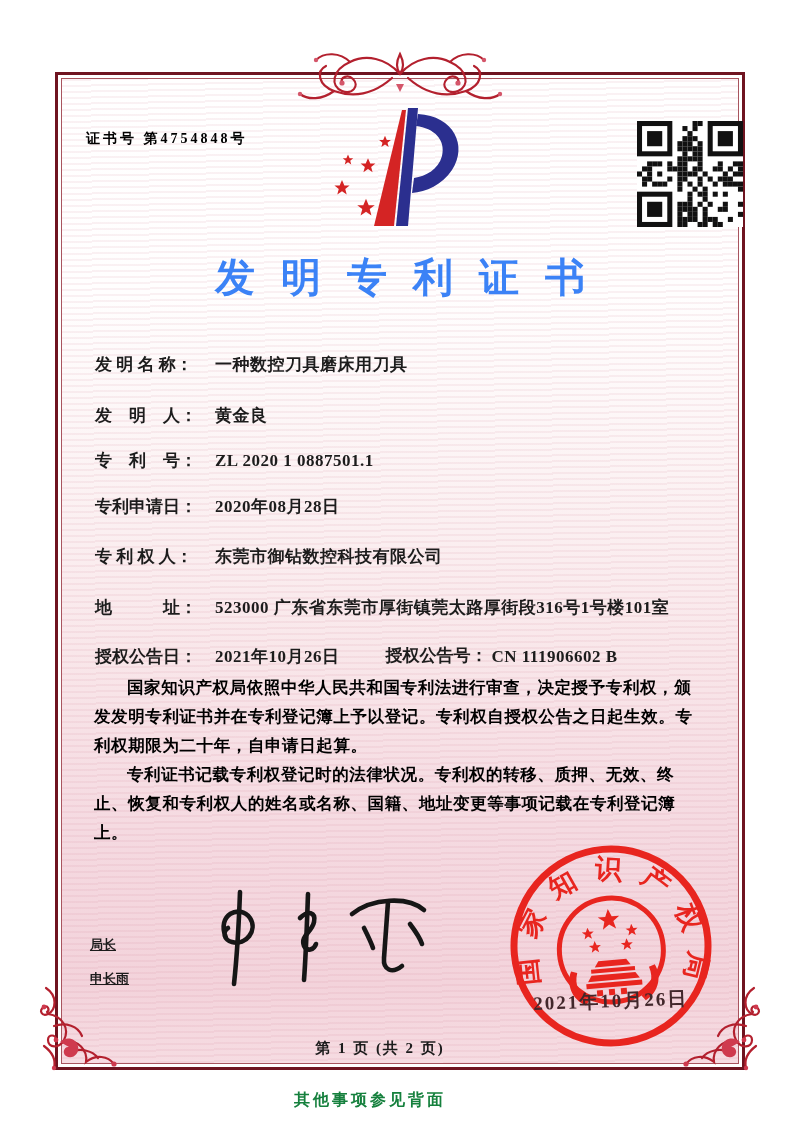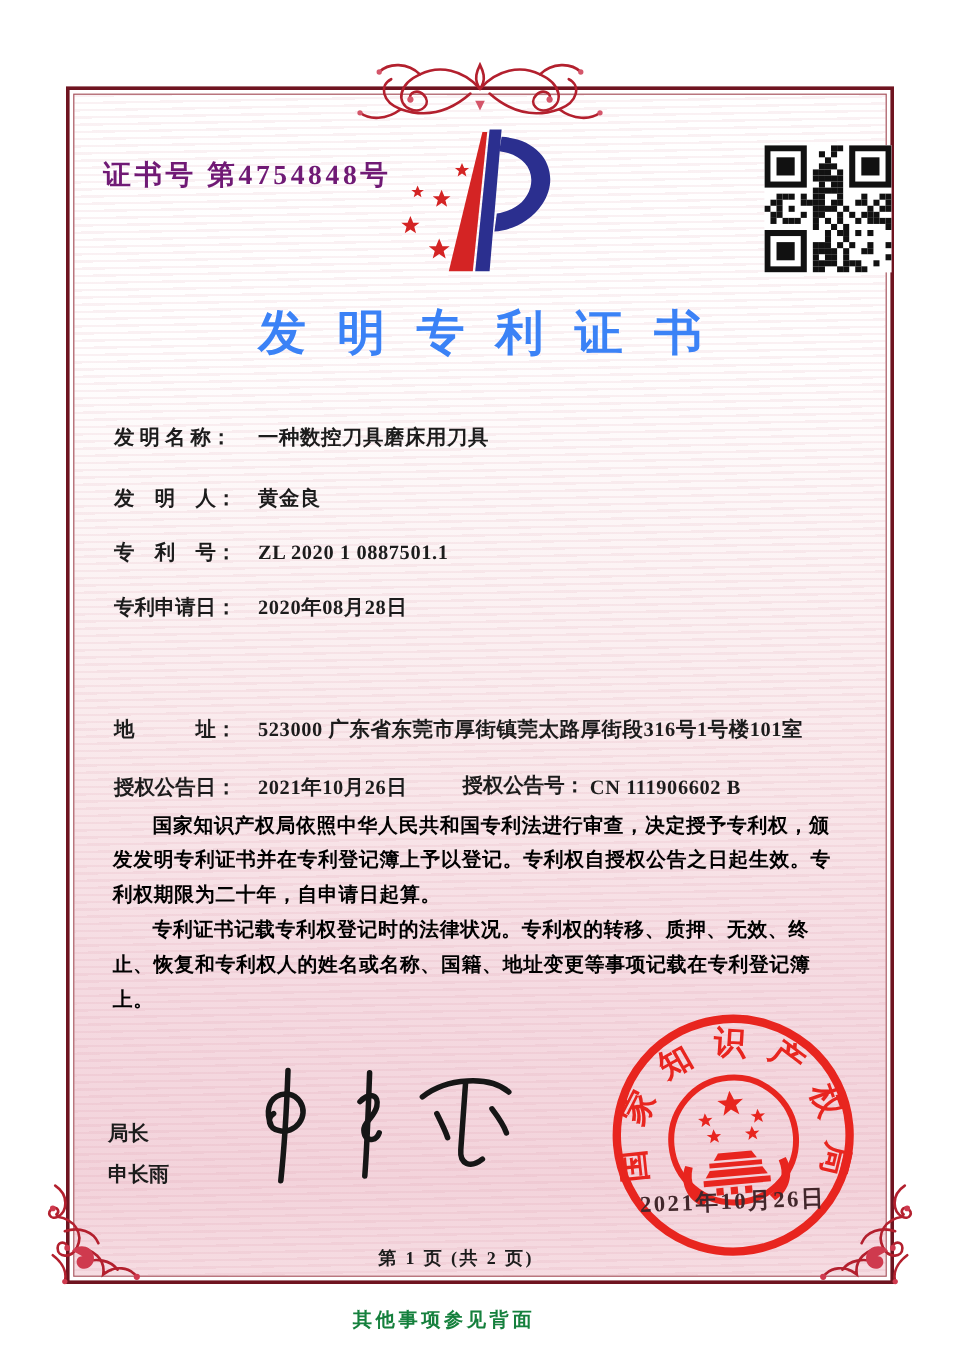--- a/index.html
+++ b/index.html
@@ -19,22 +19,22 @@
     background:
       repeating-linear-gradient(179deg, rgba(206,120,142,0.10) 0px 2px, rgba(255,255,255,0) 2px 6px),
       linear-gradient(180deg,#ffffff 0%,#fffefe 22%,#fcf3f4 40%,#f9e7ea 58%,#f5dae1 76%,#f3d3db 92%,#f6dce2 100%);
   }
   .ornament{position:absolute;pointer-events:none;}
   .orn-top{left:50%;top:40px;transform:translateX(-50%);}
   .orn-bl{left:36px;top:982px;}
   .orn-br{left:682px;top:982px;transform:scaleX(-1);}
   
   .cert-no{
-    position:absolute;left:86px;top:130px;font-size:23px;font-weight:700;
-    letter-spacing:3px;color:#701a75;
+    position:absolute;left:86px;top:130px;font-size:14px;font-weight:700;
+    letter-spacing:3px;color:#000000;
   }
   .logo{position:absolute;left:330px;top:96px;width:150px;height:142px;}
   .qr{position:absolute;left:637px;top:121px;width:106px;height:106px;background:#fff;}
   
   .title{
     position:absolute;left:0;top:250px;width:100%;text-align:center;
     font-size:40px;font-weight:700;letter-spacing:26px;text-indent:26px;
     color:#3b82f6;
   }
   
@@ -44,21 +44,21 @@
   .r0{top:351px}.r1{top:402px}.r2{top:447px}.r3{top:493px}.r4{top:543px}.r5{top:594px}.r6{top:643px}
   .f-label2{display:inline-block;margin-left:46px;vertical-align:top;font-family:Liberation Mono, monospace;}
   .f-value2{display:inline-block;vertical-align:top;margin-left:4px;letter-spacing:0.5px;}
   
   .body-text{
     position:absolute;left:94px;top:673px;width:614px;
     font-size:16.5px;line-height:29px;font-weight:600;letter-spacing:0.6px;color:#000000;
   }
   .body-text p{margin:0;text-indent:2em;}
   
-  .director{position:absolute;left:90px;top:928px;font-size:17px;font-weight:700;line-height:34px;}
+  .director{position:absolute;left:90px;top:928px;font-size:13px;font-weight:700;line-height:34px;text-decoration:underline;}
   .signature{position:absolute;left:196px;top:884px;width:236px;height:116px;}
   
   .seal{position:absolute;left:505px;top:840px;width:212px;height:212px;transform:rotate(-5deg);}
   .seal svg{position:absolute;left:0;top:0;}
   .seal-date{
     position:absolute;left:-10px;right:0;top:148px;text-align:center;
     font-size:19px;font-weight:700;color:#42272b;letter-spacing:2px;
     transform:rotate(3deg);
   }
   
@@ -311,20 +311,23 @@
   </div>
   <div class="field-row r1">
     <span class="f-label">发　明　人：</span><span class="f-value">黄金良</span>
   </div>
   <div class="field-row r2">
     <span class="f-label">专　利　号：</span><span class="f-value">ZL 2020 1 0887501.1</span>
   </div>
   <div class="field-row r3">
     <span class="f-label">专利申请日：</span><span class="f-value">2020年08月28日</span>
   </div>
+  <div class="field-row r4">
+    <span class="f-label">专 利 权 人：</span><span class="f-value">东莞市御钻数控科技有限公司</span>
+  </div>
   <div class="field-row r5">
     <span class="f-label">地　　　址：</span><span class="f-value">523000 广东省东莞市厚街镇莞太路厚街段316号1号楼101室</span>
   </div>
   <div class="field-row r6">
     <span class="f-label">授权公告日：</span><span class="f-value">2021年10月26日</span><span class="f-label2">授权公告号：</span><span class="f-value2">CN 111906602 B</span>
   </div>
 
   <div class="body-text">
     <p>国家知识产权局依照中华人民共和国专利法进行审查，决定授予专利权，颁发发明专利证书并在专利登记簿上予以登记。专利权自授权公告之日起生效。专利权期限为二十年，自申请日起算。</p>
     <p>专利证书记载专利权登记时的法律状况。专利权的转移、质押、无效、终止、恢复和专利权人的姓名或名称、国籍、地址变更等事项记载在专利登记簿上。</p>

